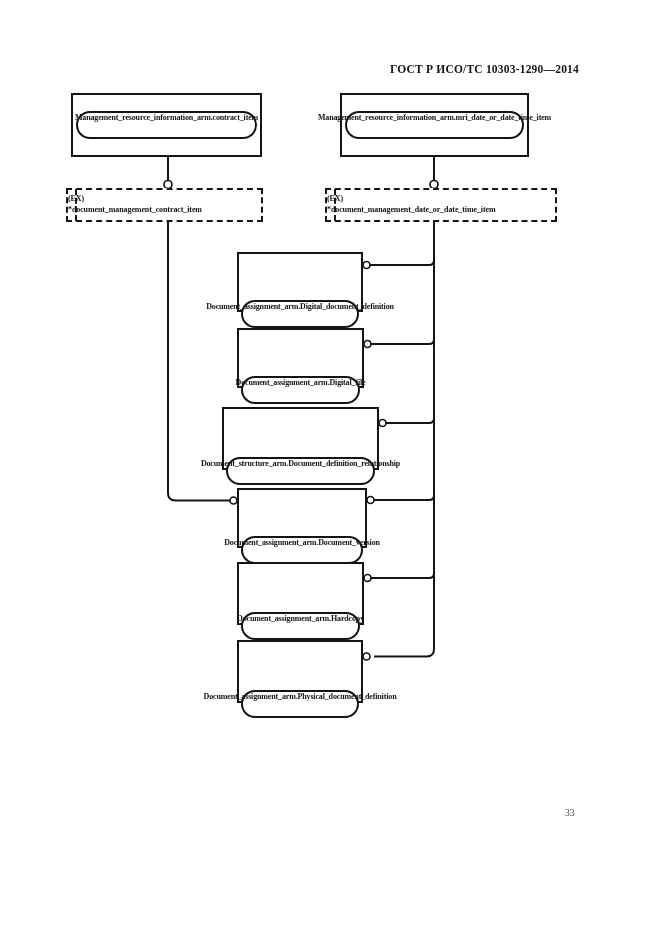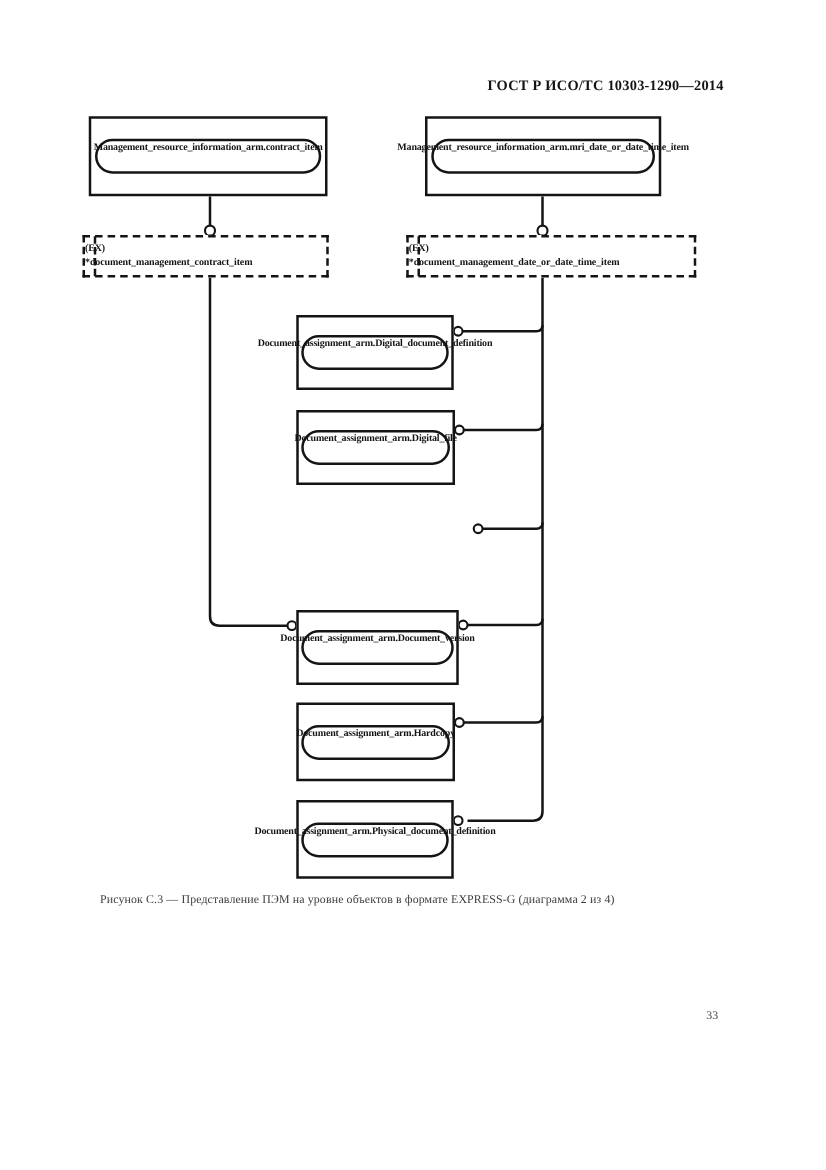--- a/index.html
+++ b/index.html
@@ -18,21 +18,21 @@
     border:2px solid #141414;background:#fff;
   }
   .stadium{
     position:absolute;left:3px;right:3px;top:50%;height:28px;
     transform:translateY(-50%);
     box-sizing:border-box;border:2px solid #141414;border-radius:15px;
     display:flex;flex-direction:row;justify-content:center;
     text-align:center;font-size:8px;font-weight:bold;line-height:10px;
     letter-spacing:-0.15px;white-space:nowrap;background:#fff;
   }
-  .ebox.small .stadium{left:2px;right:2px;}
+  .ebox.small .stadium{left:2px;right:2px;margin-top:32px;}
   .refbox{
     position:absolute;box-sizing:border-box;
     border:2px dashed #141414;background:#fff;
     text-align:left;font-size:8px;font-weight:bold;line-height:11px;
     letter-spacing:-0.1px;white-space:nowrap;
   }
   .refbar{
     position:absolute;left:7px;top:-1px;bottom:-1px;width:0;
     border-left:2px dashed #141414;
   }
@@ -115,20 +115,26 @@
     </div>
   </div>
 
   <div class="ebox small" style="left:237px;top:328px;width:127px;height:60px">
     <div class="stadium">
       <div>Document_assignment_arm.</div>
       <div>Digital_file</div>
     </div>
   </div>
 
+  <div class="ebox small" style="left:222px;top:407px;width:157px;height:63px">
+    <div class="stadium">
+      <div>Document_structure_arm.</div>
+      <div>Document_definition_relationship</div>
+    </div>
+  </div>
 
   <div class="ebox small" style="left:237px;top:488px;width:130px;height:60px">
     <div class="stadium">
       <div>Document_assignment_arm.</div>
       <div>Document_version</div>
     </div>
   </div>
 
   <div class="ebox small" style="left:237px;top:562px;width:127px;height:63px">
     <div class="stadium">
@@ -137,17 +143,16 @@
     </div>
   </div>
 
   <div class="ebox small" style="left:237px;top:640px;width:126px;height:63px">
     <div class="stadium">
       <div>Document_assignment_arm.</div>
       <div>Physical_document_definition</div>
     </div>
   </div>
 
-  <div class="caption">Рисунок С.3 — Представление ПЭМ на уровне объектов в формате EXPRESS-G (диаграмма 2 из 4)</div>
 
   <div class="pagenum">33</div>
 
 </div>
 
 </body></html>

